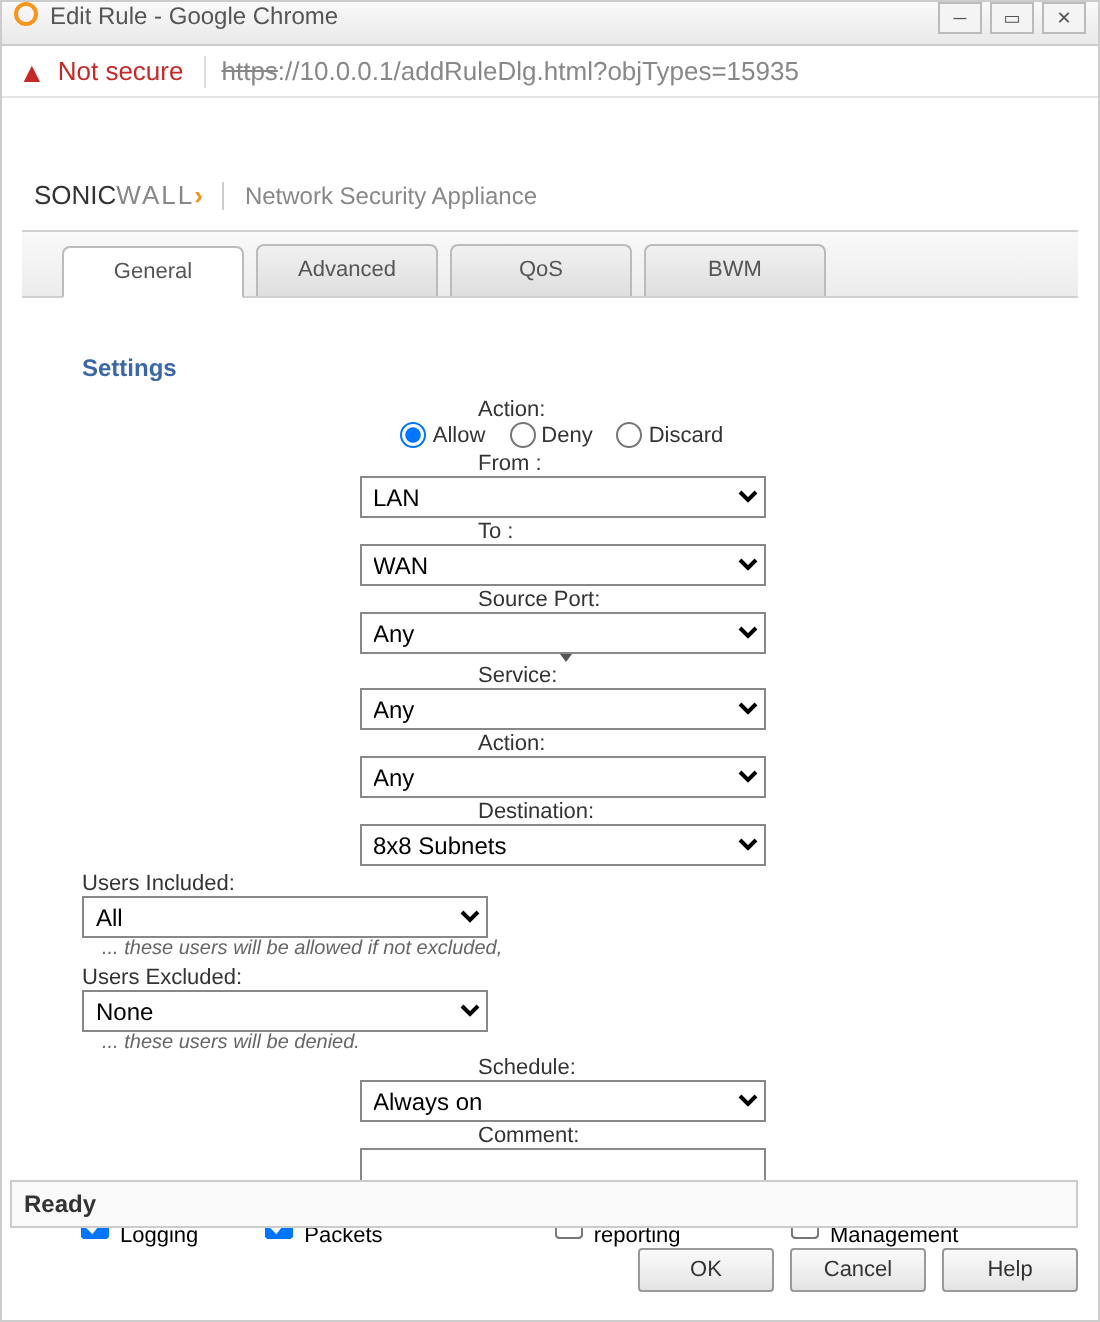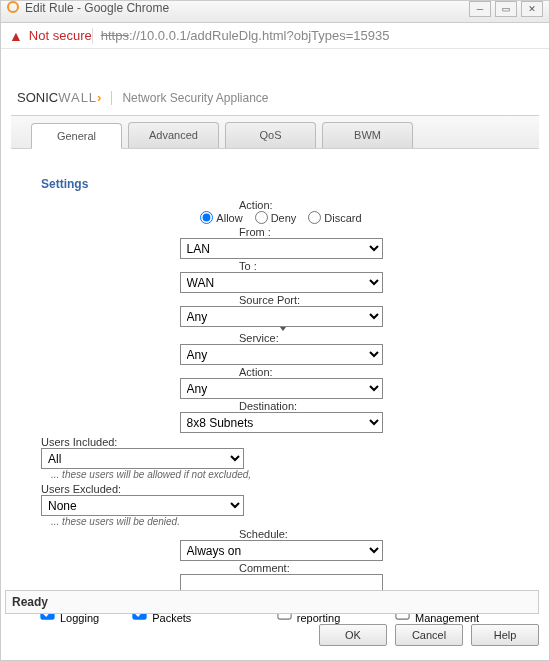--- a/index.html
+++ b/index.html
@@ -4,21 +4,21 @@
 <style>
 * { box-sizing: border-box; margin: 0; padding: 0; }
 body { font-family: Arial, Helvetica, sans-serif; font-size: 11px; background: #fff; width: 550px; height: 661px; overflow: hidden; border: 1px solid #ccc; position: relative; }
 .titlebar { height: 22px; background: linear-gradient(#f9f9f9,#e9e9e9); border-bottom: 1px solid #ccc; display: flex; align-items: flex-start; padding: 0 6px; }
 .titlebar .swicon { width: 12px; height: 12px; margin-right: 6px; }
 .titlebar .title { color: #555; font-size: 12px; }
 .titlebar .winbtns { margin-left: auto; display: flex; gap: 4px; }
 .winbtn { width: 22px; height: 16px; border: 1px solid #bbb; background: #f4f4f4; display: flex; align-items: center; justify-content: center; font-size: 9px; color: #555; }
 .urlbar { height: 26px; display: flex; align-items: center; padding: 0 8px; border-bottom: 1px solid #e5e5e5; }
 .urlbar .warn { color: #c62828; margin-right: 6px; font-size: 14px; font-weight: bold; }
-.urlbar .notsecure { color: #c62828; font-size: 13px; margin-right: 0; }
+.urlbar .notsecure { color: #c62828; font-size: 13px; margin-right: 10px; }
 .urlbar .sep { height: 16px; width: 1px; background: #ddd; margin-right: 8px; }
 .urlbar .urltext { color: #888; font-size: 13px; }
 .urlbar .urltext .https { text-decoration: line-through; color: #888; }
 .app { padding: 14px 10px 10px 10px; }
 .brand { display: flex; align-items: center; padding: 4px 6px 10px 6px; margin-top: 23px; }
 .brand .logo { font-size: 13px; color: #333; letter-spacing: 0px; font-weight: normal; }
 .brand .logo .w1 { color: #333; }
 .brand .logo .wall { color: #888; letter-spacing: 1px; }
 .brand .logo .dot { color: #f7941d; font-weight: bold; }
 .brand .subtitle { color: #888; font-size: 12px; border-left: 1px solid #ccc; margin-left: 10px; padding-left: 10px; }

